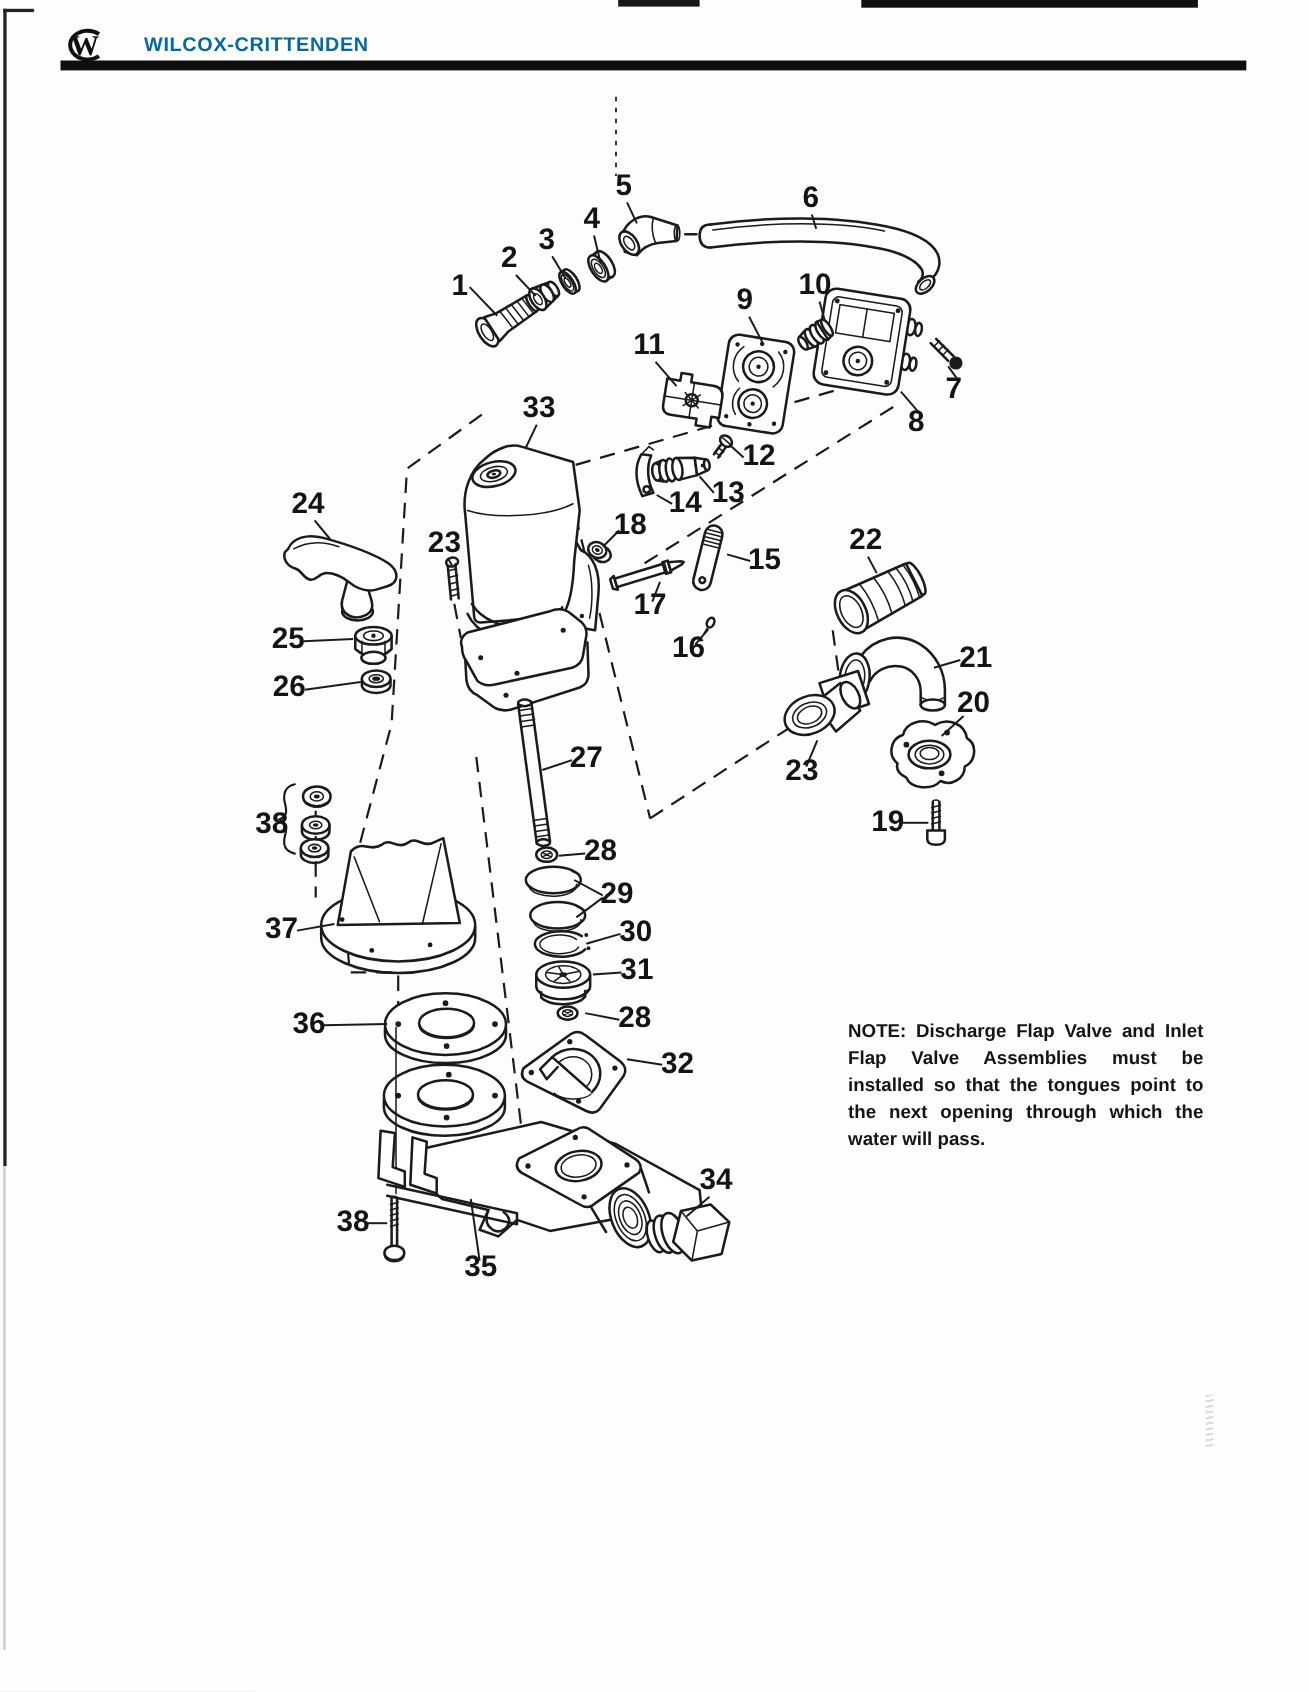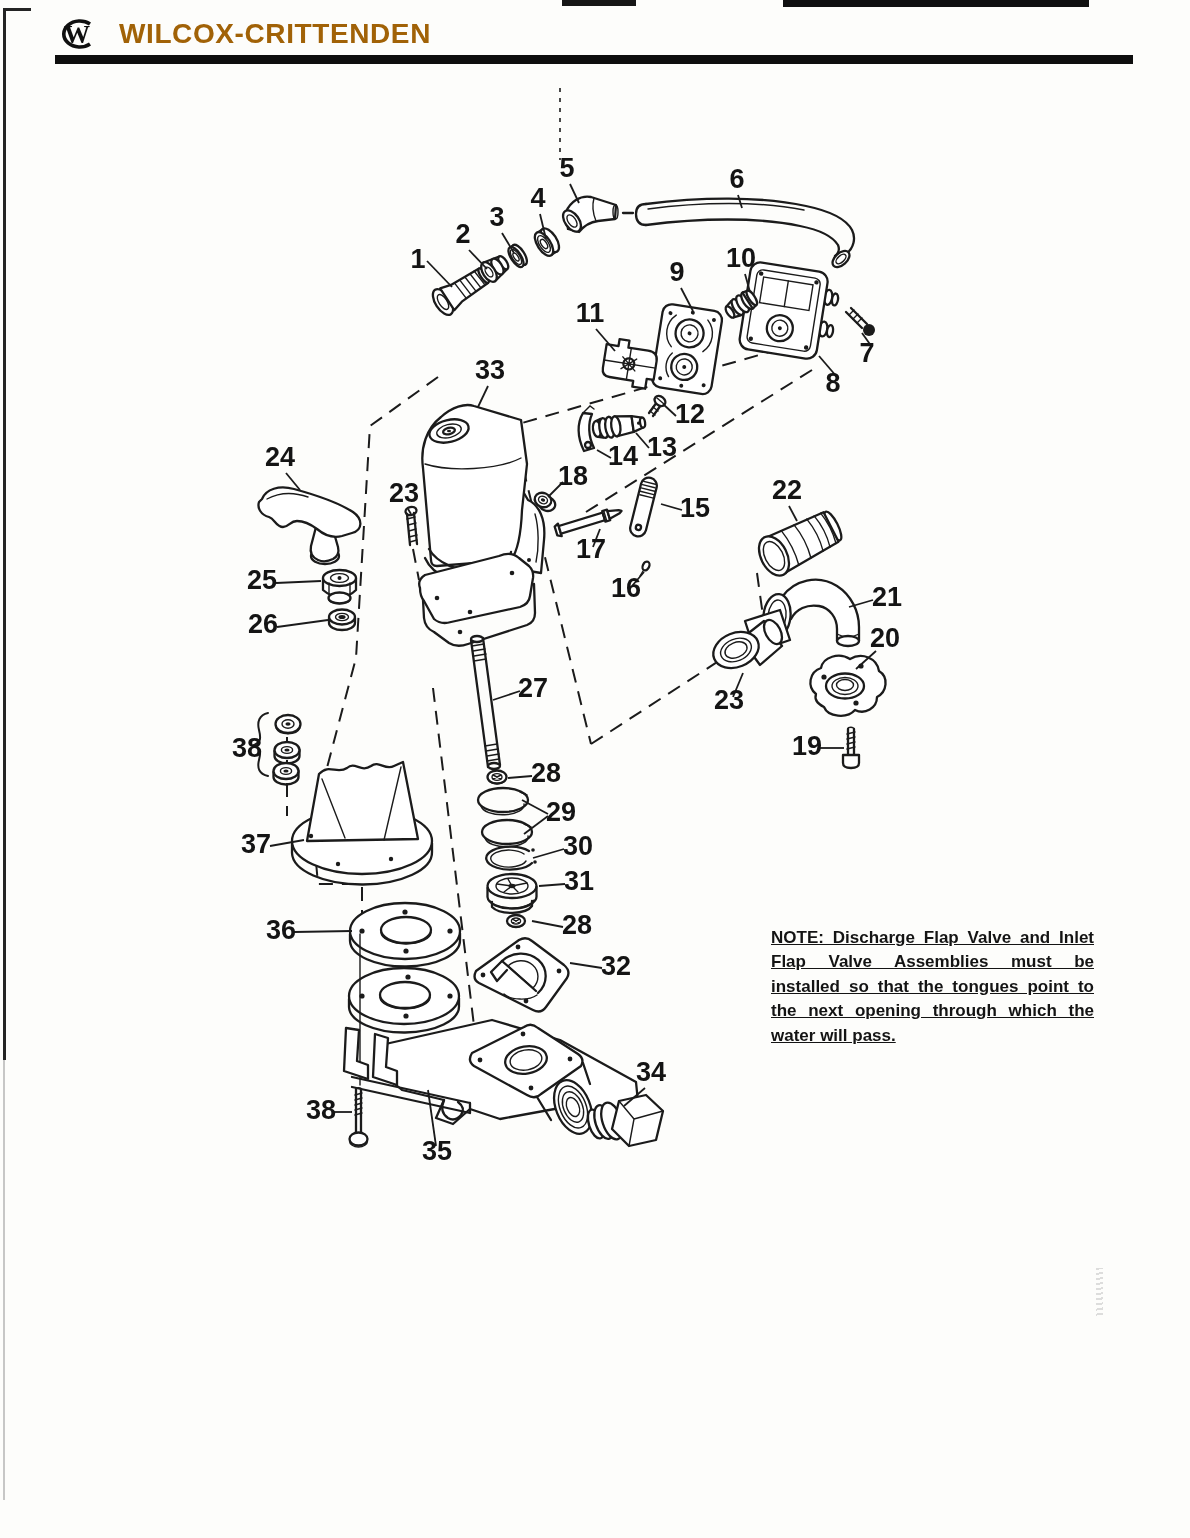--- a/index.html
+++ b/index.html
@@ -1,31 +1,31 @@
 <!DOCTYPE html>
 <html><head>
 <meta charset="utf-8">
 <style>
   html,body{margin:0;padding:0;background:#e8e8e8;}
   .page{position:relative;width:1190px;height:1538px;background:#fdfdfb;margin:0 auto;
         font-family:"Liberation Sans",sans-serif;overflow:hidden;}
   
   .hdr{position:absolute;left:55px;top:14px;display:flex;align-items:center;gap:16px;}
-  .hdr h1{margin:4px;font-size:28px;font-weight:700;letter-spacing:.6px;color:#a16207;}
+  .hdr h1{margin:16px;font-size:18px;font-weight:700;letter-spacing:.6px;color:#0369a1;}
   .rule{position:absolute;left:55px;top:55px;width:1078px;height:9px;background:#0e0e0e;}
   .topbar1{position:absolute;left:562px;top:0;width:74px;height:6px;background:#161616;}
   .topbar2{position:absolute;left:783px;top:0;width:306px;height:7px;background:#101010;}
   .ledge{position:absolute;left:3px;top:8px;width:3px;height:1052px;background:#242424;}
   .ledge2{position:absolute;left:3px;top:1060px;width:2px;height:440px;background:#9a9a9a;opacity:.55;}
   .ctick{position:absolute;left:3px;top:8px;width:28px;height:3px;background:#242424;}
   .smudge{position:absolute;left:1096px;top:1268px;width:7px;height:48px;opacity:.5;
           background:repeating-linear-gradient(170deg,#bdbdbd 0 2px,transparent 2px 5px);}
   
   .note{position:absolute;left:771px;top:926px;width:323px;font-size:17px;font-weight:700;
-        line-height:1.44;color:#141414;text-align:justify;text-decoration:underline;}
+        line-height:1.44;color:#141414;text-align:justify;}
   
   svg.diagram{position:absolute;left:0;top:0;}
   .ln{fill:none;stroke:#1b1b1b;stroke-width:2.3;stroke-linecap:round;stroke-linejoin:round;}
   .lnf{fill:#fff;stroke:#1b1b1b;stroke-width:2.3;stroke-linejoin:round;stroke-linecap:round;}
   .thin{fill:none;stroke:#1b1b1b;stroke-width:1.4;stroke-linecap:round;}
   .dash{fill:none;stroke:#1b1b1b;stroke-width:2;stroke-dasharray:14 9;}
   .dotline{fill:none;stroke:#1b1b1b;stroke-width:1.6;stroke-dasharray:4 6;}
   .dot{fill:#1b1b1b;stroke:none;}
   .co{font:700 27px "Liberation Sans",sans-serif;fill:#141414;text-anchor:middle;}
   .ld{stroke:#1b1b1b;stroke-width:1.8;fill:none;}

